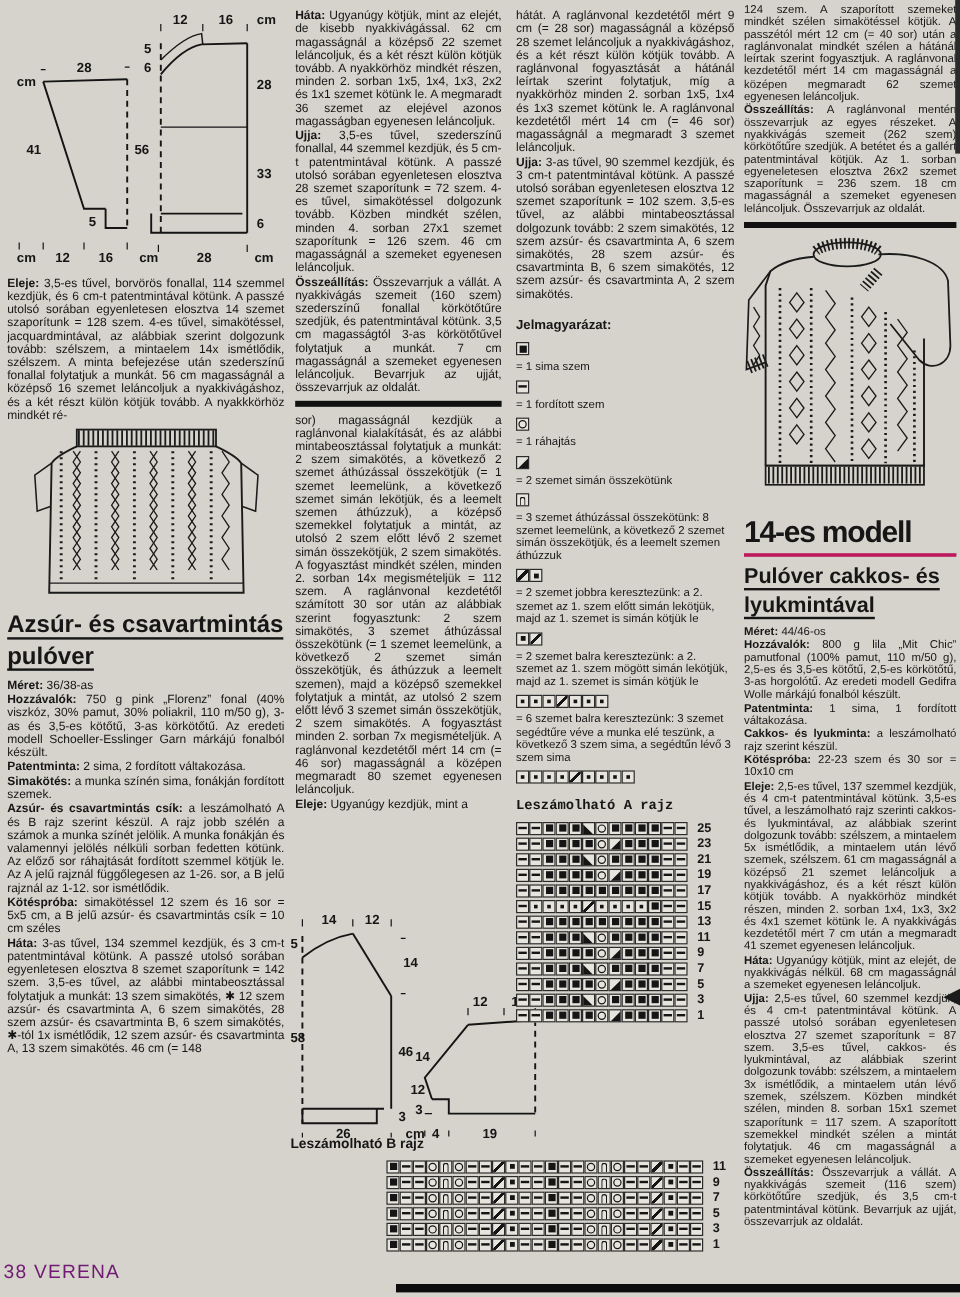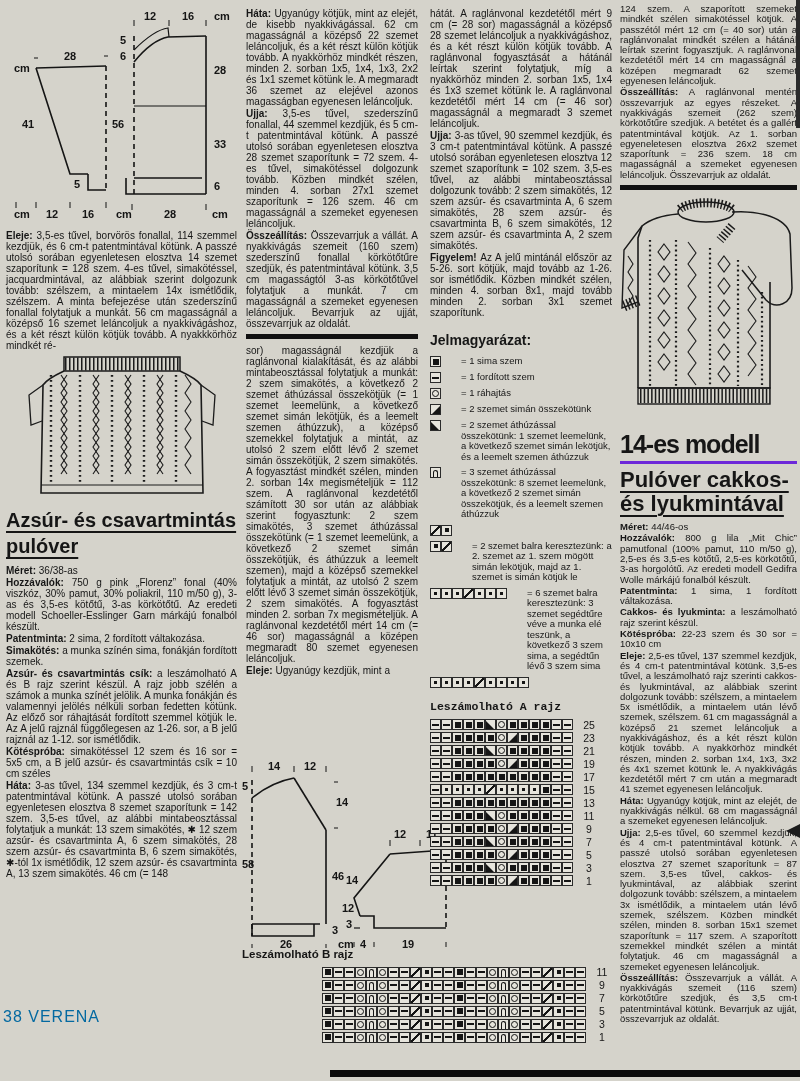--- a/index.html
+++ b/index.html
@@ -7,51 +7,51 @@
         font-family:"Liberation Sans",sans-serif;color:#161616;}
   .col{position:absolute;}
   .col1{left:6px;top:6px;width:231px;}
   .col2{left:246px;top:8px;width:172px;}
   .col3{left:430px;top:8px;width:182px;}
   .col4{left:620px;top:4px;width:177px;}
   .para{margin:0 0 1px 0;text-align:justify;font-size:10px;line-height:11px;}
   .col4 .para{font-size:9.5px;line-height:10.3px;}
   .rule{height:5px;background:#111;margin:5px 0 6px 0;}
   h1.model-heading{margin:10px 0 4px 0;font-size:27px;line-height:28px;letter-spacing:-1px;
-      border-bottom:3px solid #6d28d9;padding-bottom:3px;font-weight:bold;}
+      border-bottom:3px solid #be185d;padding-bottom:3px;font-weight:bold;}
   h2.model-sub{margin:2px 0 6px 0;font-size:20px;line-height:26px;font-weight:bold;
       text-decoration:underline;text-decoration-thickness:2px;text-underline-offset:4px;}
   .col4 h1.model-heading{font-size:25px;}
-  .col4 h2.model-sub{font-size:22px;line-height:24px;}
-  .legend-heading{font-weight:bold;font-size:14px;margin:14px 0 8px 0;}
-  .legend-item{display:flex;gap:20px;margin-bottom:5px;font-size:9.5px;line-height:10.5px;}
+  .col4 h2.model-sub{font-size:18px;line-height:24px;}
+  .legend-heading{font-weight:bold;font-size:11px;margin:14px 0 8px 0;}
+  .legend-item{display:flex;gap:5px;margin-bottom:5px;font-size:9.5px;line-height:10.5px;flex-direction:column;}
   .legend-sym{display:flex;flex:none;padding-top:0;}
   .legend-text{text-align:left;}
   .chart-label{font-weight:bold;font-size:11.5px;margin:12px 0 6px 0;font-family:Liberation Mono, monospace;}
   .chart{display:inline-block;}
   .chart-row{display:flex;align-items:center;margin-bottom:1px;}
-  .row-num{font-size:10.5px;font-weight:normal;margin-left:8px;width:16px;text-align:center;}
+  .row-num{font-size:10.5px;font-weight:bold;margin-left:8px;width:16px;text-align:left;}
   .cell{width:9px;height:9px;border:1px solid #2b2b2b;background:#e6e4dc;position:relative;flex:none;box-sizing:content-box;}
   .cl-K::after{content:"";position:absolute;inset:1.5px;background:#151515;}
   .cl-P::after{content:"";position:absolute;left:1px;right:1px;top:3.5px;height:2px;background:#151515;}
   .cl-O::after{content:"";position:absolute;inset:1px;border:1.5px solid #151515;border-radius:50%;}
   .cl-R::after{content:"";position:absolute;right:0;bottom:0;width:0;height:0;
       border-left:8px solid transparent;border-bottom:8px solid #151515;}
   .cl-L::after{content:"";position:absolute;left:0;bottom:0;width:0;height:0;
       border-right:8px solid transparent;border-bottom:8px solid #151515;}
   .cl-N::after{content:"";position:absolute;left:2px;right:2px;top:1.5px;bottom:0;
       border:1.8px solid #151515;border-bottom:none;border-radius:4px 4px 0 0;}
   .cl-F{background-image:linear-gradient(135deg,transparent 40%,#151515 40%,#151515 60%,transparent 60%);}
   .cl-G::after{content:"";position:absolute;inset:2.5px;background:#151515;}
   .cl-C::after{content:"";position:absolute;inset:3px;background:#151515;}
   .cl-D{background-image:linear-gradient(135deg,transparent 40%,#151515 40%,#151515 60%,transparent 60%);}
   .chartB{position:absolute;left:322px;top:966px;}
   .schem14{position:absolute;left:242px;top:758px;}
   .b-label{position:absolute;left:242px;top:948px;font-weight:bold;font-size:11.5px;}
-  .footer{position:absolute;left:3px;top:1008px;font-size:16px;letter-spacing:1px;color:#0369a1;}
+  .footer{position:absolute;left:3px;top:1052px;font-size:16px;letter-spacing:1px;color:#701a75;}
   .bottom-bar{position:absolute;left:330px;top:1070px;width:470px;height:7px;background:#0c0c0c;}
   .edge-sliver{position:absolute;right:0;top:0;width:4px;height:128px;background:#2a2a2a;}
   .edge-wedge{position:absolute;right:0;top:824px;width:0;height:0;
       border-top:7px solid transparent;border-bottom:7px solid transparent;border-right:14px solid #1b1b1b;}
   svg text{font-family:"Liberation Sans",sans-serif;font-weight:bold;fill:#151515;}
   .illus{display:block;margin:4px auto 0 auto;}
 </style>
 </head>
 <body>
 
@@ -220,21 +220,20 @@
       <text x="118" y="190">4</text>
       <text x="160" y="190">19</text>
     </g>
   </svg>
   <div class="b-label">Leszámolható B rajz</div>
 
   <div class="col col3">
     <div>
         <p class="para">hátát. A raglánvonal kezdetétől mért 9 cm (= 28 sor) magasságnál a középső 28 szemet leláncoljuk a nyakkivágáshoz, és a két részt külön kötjük tovább. A raglánvonal fogyasztását a hátánál leírtak szerint folytatjuk, míg a nyakkörhöz minden 2. sorban 1x5, 1x4 és 1x3 szemet kötünk le. A raglánvonal kezdetétől mért 14 cm (= 46 sor) magasságnál a megmaradt 3 szemet leláncoljuk.</p>
         <p class="para"><b>Ujja: </b>3-as tűvel, 90 szemmel kezdjük, és 3 cm-t patentmintával kötünk. A passzé utolsó sorában egyenletesen elosztva 12 szemet szaporítunk = 102 szem. 3,5-es tűvel, az alábbi mintabeosztással dolgozunk tovább: 2 szem simakötés, 12 szem azsúr- és csavartminta A, 6 szem simakötés, 28 szem azsúr- és csavartminta B, 6 szem simakötés, 12 szem azsúr- és csavartminta A, 2 szem simakötés.</p>
-        <p class="para"><b>Figyelem! </b>Az A jelű mintánál először az 5-26. sort kötjük, majd tovább az 1-26. sor ismétlődik. Közben mindkét szélen, minden 4. sorban 8x1, majd tovább minden 2. sorban 3x1 szemet szaporítunk.</p>
       </div>
     <div class="legend-heading">Jelmagyarázat:</div>
     <div>
         <div class="legend-item">
           <span class="legend-sym">
             <span class="cell cl-K"></span>
           </span>
           <span class="legend-text">= 1 sima szem</span>
         </div>
         <div class="legend-item">
@@ -250,35 +249,30 @@
           <span class="legend-text">= 1 ráhajtás</span>
         </div>
         <div class="legend-item">
           <span class="legend-sym">
             <span class="cell cl-R"></span>
           </span>
           <span class="legend-text">= 2 szemet simán összekötünk</span>
         </div>
         <div class="legend-item">
           <span class="legend-sym">
-            <span class="cell cl-L"></span>
-          </span>
-          <span class="legend-text">= 2 szemet áthúzással összekötünk: 1 szemet leemelünk, a következő szemet simán lekötjük, és a leemelt szemen áthúzzuk</span>
-        </div>
-        <div class="legend-item">
-          <span class="legend-sym">
             <span class="cell cl-N"></span>
           </span>
           <span class="legend-text">= 3 szemet áthúzással összekötünk: 8 szemet leemelünk, a következő 2 szemet simán összekötjük, és a leemelt szemen áthúzzuk</span>
         </div>
         <div class="legend-item">
           <span class="legend-sym">
             <span class="cell cl-F"></span>
             <span class="cell cl-G"></span>
           </span>
+          <span class="legend-text">= 2 szemet jobbra keresztezünk: a 2. szemet az 1. szem előtt simán lekötjük, majd az 1. szemet is simán kötjük le</span>
         </div>
         <div class="legend-item">
           <span class="legend-sym">
             <span class="cell cl-G"></span>
             <span class="cell cl-F"></span>
           </span>
           <span class="legend-text">= 2 szemet balra keresztezünk: a 2. szemet az 1. szem mögött simán lekötjük, majd az 1. szemet is simán kötjük le</span>
         </div>
         <div class="legend-item">
           <span class="legend-sym">

